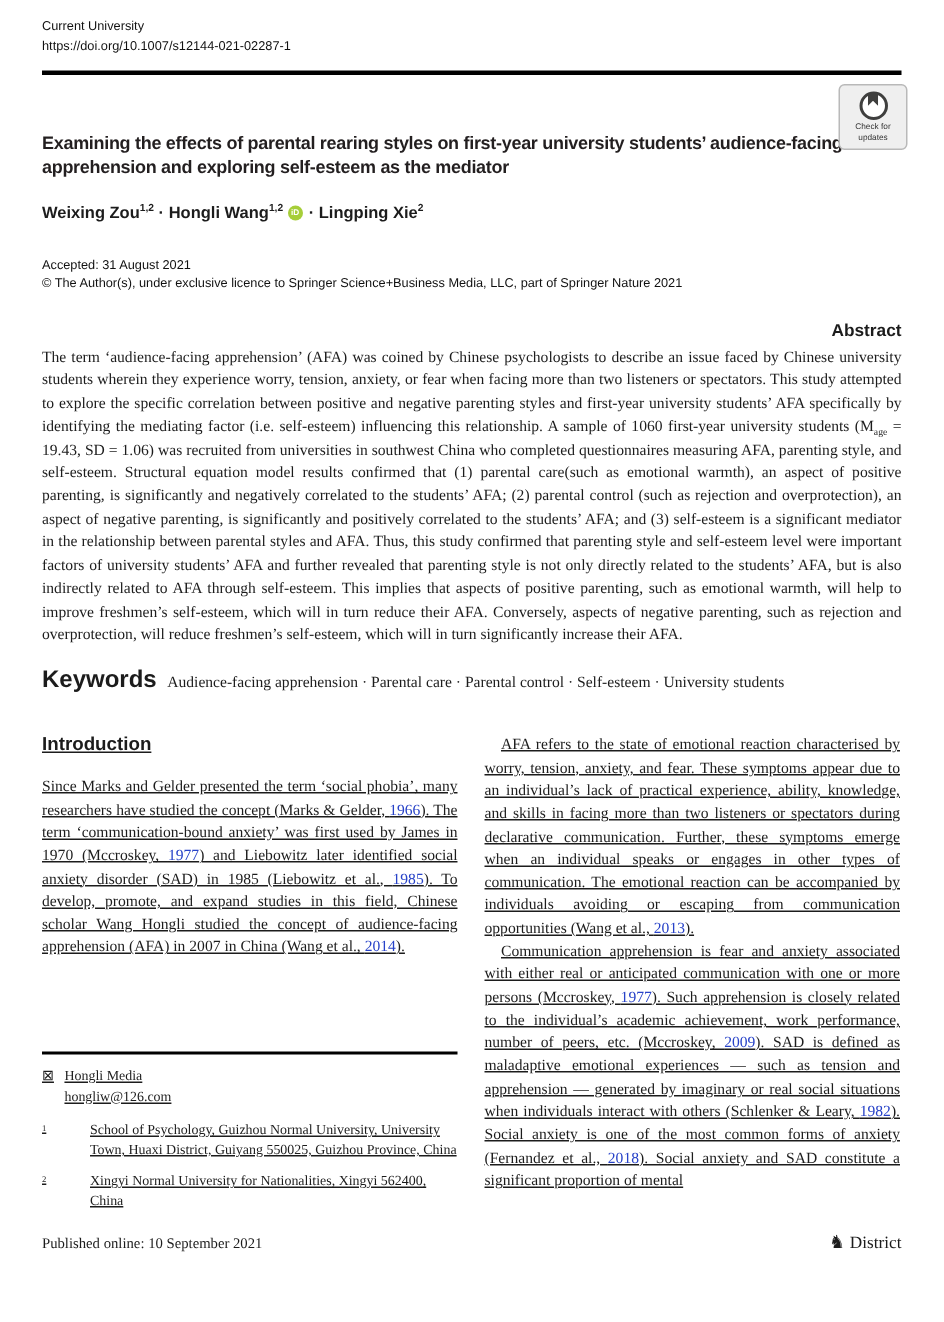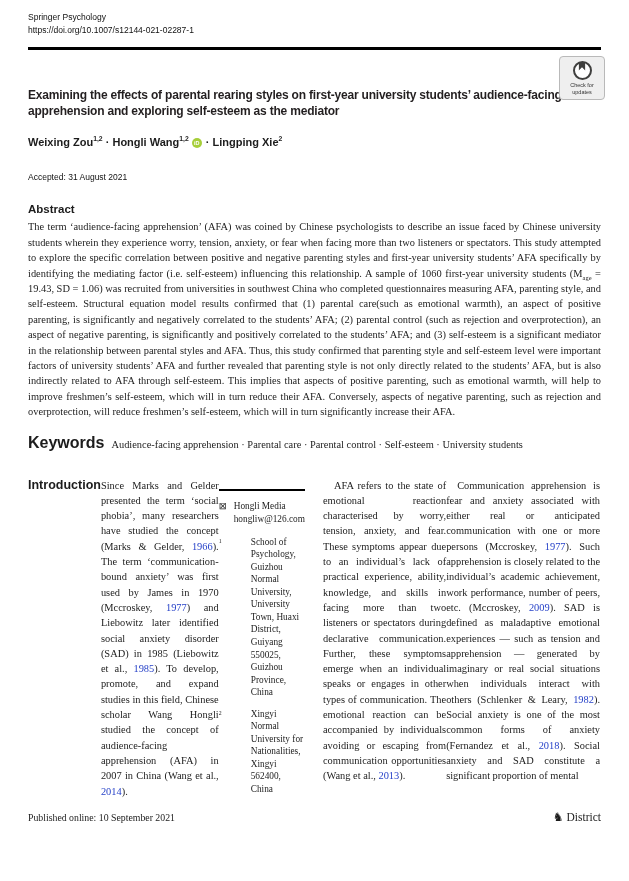--- a/index.html
+++ b/index.html
@@ -31,31 +31,31 @@
   }
   .authors{font-family:"Liberation Sans",sans-serif;font-weight:bold;font-size:11px;margin-top:17px;color:#1c1c1c;}
   .authors sup{font-size:62%;line-height:0;}
   .orcid-icon{
     display:inline-block;width:10px;height:10px;border-radius:50%;background:#a6ce39;color:#fff;
     font-family:"Liberation Sans",sans-serif;font-size:5.5px;font-weight:bold;line-height:10px;
     text-align:center;vertical-align:middle;margin:0 1px 2px 3px;
   }
   .meta{font-family:"Liberation Sans",sans-serif;font-size:8.5px;line-height:1.5;margin-top:21px;color:#111;}
   
-  .abs-head{font-family:"Liberation Sans",sans-serif;font-weight:bold;font-size:11.5px;margin:20px 0 0 0;color:#1c1c1c;}
+  .abs-head{font-family:"Liberation Sans",sans-serif;font-weight:bold;font-size:11.5px;margin:20px 0 0 0;color:#1c1c1c;text-align:right;}
   .abs-body{
     font-size:10.4px;line-height:15.4px;text-align:justify;margin-top:4px;color:#1c1c1c;
   }
   sub{font-size:62%;line-height:0;}
   sup{font-size:62%;line-height:0;}
   .keywords{margin-top:14px;font-size:10.4px;}
   .kw-label{font-family:"Liberation Sans",sans-serif;font-weight:bold;font-size:16px;margin-right:7px;text-align:right;}
   
   .columns{display:flex;gap:18px;margin-top:26px;height:318px;}
-  .col{width:277px;display:flex;flex-direction:row;}
+  .col{width:277px;display:flex;flex-direction:column;text-decoration:underline;}
   h2.sec{font-family:"Liberation Sans",sans-serif;font-weight:bold;font-size:12.5px;margin:0 0 14px 0;color:#1c1c1c;}
   .body-p{font-size:10.4px;line-height:15.3px;text-align:justify;margin:0;color:#1c1c1c;}
   .indent{text-indent:11px;}
   .cite{color:#2742c8;}
   
   .footnotes{margin-top:auto;}
   .fn-rule{height:2px;background:#000;margin-bottom:9px;}
   .corr{display:flex;gap:7px;font-size:9.3px;line-height:1.45;}
   .env{font-size:9.5px;line-height:1.3;}
   .affil{display:flex;gap:24px;font-size:9.3px;line-height:1.35;margin-top:9px;}
@@ -65,41 +65,42 @@
   .published{font-size:9.8px;}
   .springer{font-family:"Liberation Serif",serif;font-size:11.5px;display:flex;align-items:baseline;gap:3px;}
   .spr-icon{font-size:12px;}
 </style>
 </head>
 <body>
 
 <div class="page">
 
   <div class="jhead">
-    <div>Springer Psychology</div>
+    <div>Current University</div>
     <div class="doi">https://doi.org/10.1007/s12144-021-02287-1</div>
   </div>
 
   <div class="top-rule"></div>
 
   <div class="badge">
     <span class="cm-circle">
         <span class="cm-mark"></span>
       </span>
     <span class="badge-text">
       <span>Check for</span><br><span>updates</span>
     </span>
   </div>
 
   <h1 class="title">Examining the effects of parental rearing styles on first-year university students’ audience-facing apprehension and exploring self-esteem as the mediator</h1>
 
   <div class="authors">Weixing Zou<sup>1,2</sup> · Hongli Wang<sup>1,2</sup><span class="orcid-icon">iD</span> · Lingping Xie<sup>2</sup></div>
 
   <div class="meta">
     <div>Accepted: 31 August 2021</div>
+    <div>© The Author(s), under exclusive licence to Springer Science+Business Media, LLC, part of Springer Nature 2021</div>
   </div>
 
   <h2 class="abs-head">Abstract</h2>
   <p class="abs-body">The term ‘audience-facing apprehension’ (AFA) was coined by Chinese psychologists to describe an issue faced by Chinese university students wherein they experience worry, tension, anxiety, or fear when facing more than two listeners or spectators. This study attempted to explore the specific correlation between positive and negative parenting styles and first-year university students’ AFA specifically by identifying the mediating factor (i.e. self-esteem) influencing this relationship. A sample of 1060 first-year university students (M<sub>age</sub> = 19.43, SD = 1.06) was recruited from universities in southwest China who completed questionnaires measuring AFA, parenting style, and self-esteem. Structural equation model results confirmed that (1) parental care(such as emotional warmth), an aspect of positive parenting, is significantly and negatively correlated to the students’ AFA; (2) parental control (such as rejection and overprotection), an aspect of negative parenting, is significantly and positively correlated to the students’ AFA; and (3) self-esteem is a significant mediator in the relationship between parental styles and AFA. Thus, this study confirmed that parenting style and self-esteem level were important factors of university students’ AFA and further revealed that parenting style is not only directly related to the students’ AFA, but is also indirectly related to AFA through self-esteem. This implies that aspects of positive parenting, such as emotional warmth, will help to improve freshmen’s self-esteem, which will in turn reduce their AFA. Conversely, aspects of negative parenting, such as rejection and overprotection, will reduce freshmen’s self-esteem, which will in turn significantly increase their AFA.</p>
 
   <div class="keywords">
     <span class="kw-label">Keywords</span><span>Audience-facing apprehension · Parental care · Parental control · Self-esteem · University students</span>
   </div>
 
   <div class="columns">

